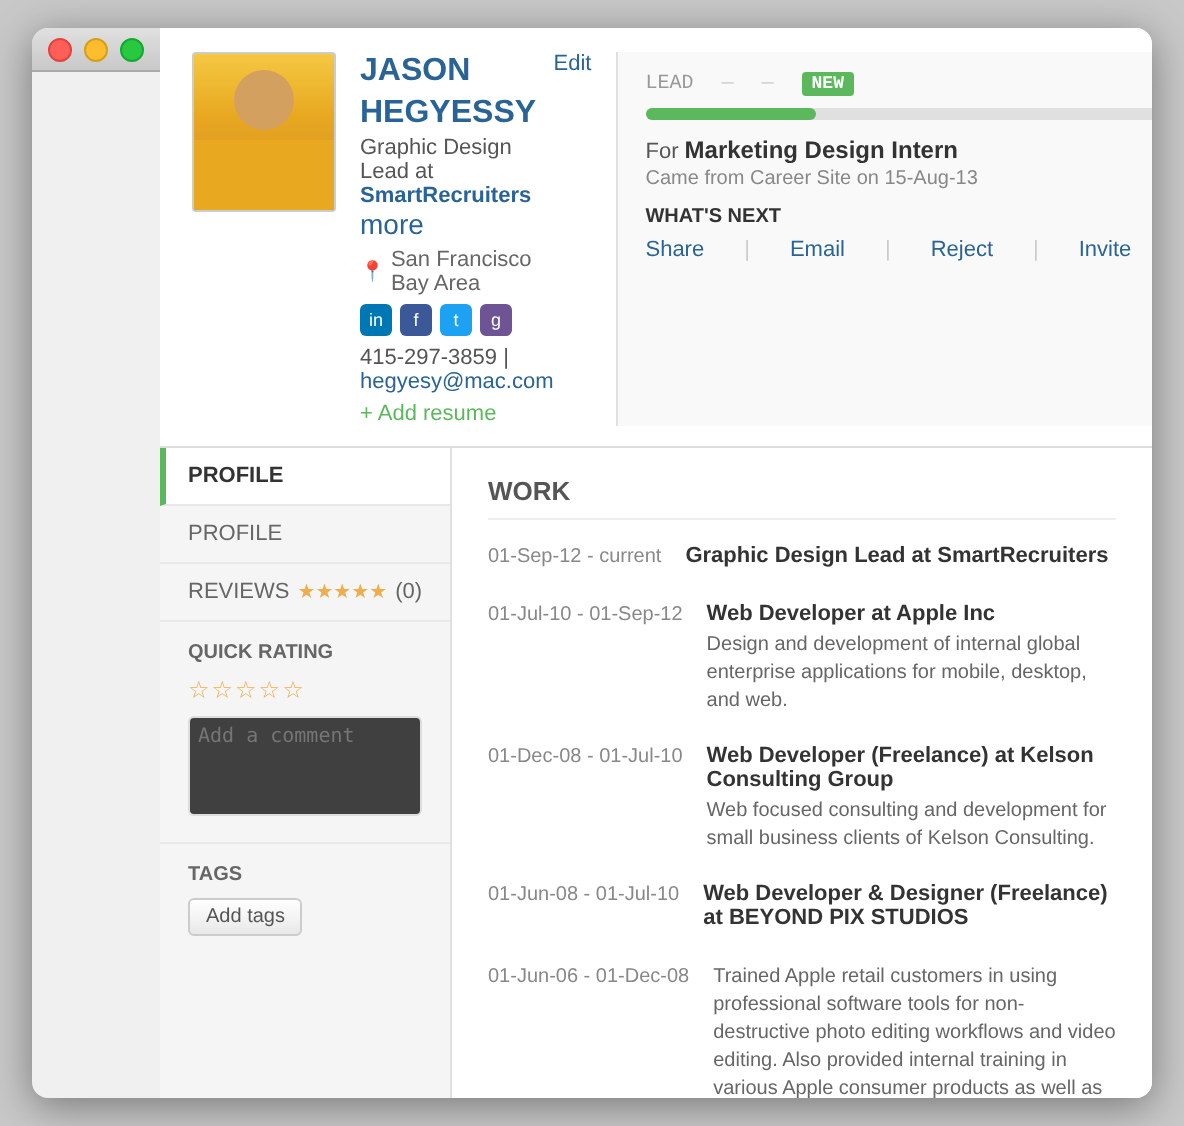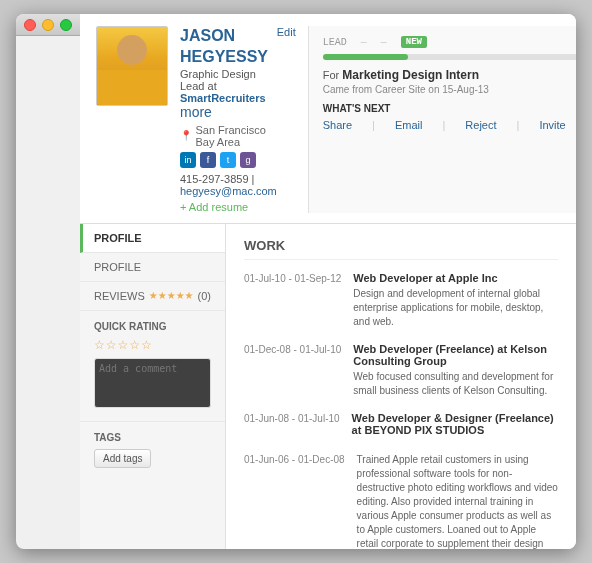--- a/index.html
+++ b/index.html
@@ -481,20 +481,26 @@
 
         <div class="tags-section">
           <div class="sidebar-section-title">TAGS</div>
           <button class="add-tags-btn">Add tags</button>
         </div>
       </div>
 
       <div class="main-content">
         <div class="section-title">WORK</div>
 
+        <div class="work-entry">
+          <div class="work-date">01-Sep-12 - current</div>
+          <div class="work-details">
+            <div class="work-title">Graphic Design Lead at SmartRecruiters</div>
+          </div>
+        </div>
 
         <div class="work-entry">
           <div class="work-date">01-Jul-10 - 01-Sep-12</div>
           <div class="work-details">
             <div class="work-title">Web Developer at Apple Inc</div>
             <div class="work-desc">Design and development of internal global enterprise applications for mobile, desktop, and web.</div>
           </div>
         </div>
 
         <div class="work-entry">

